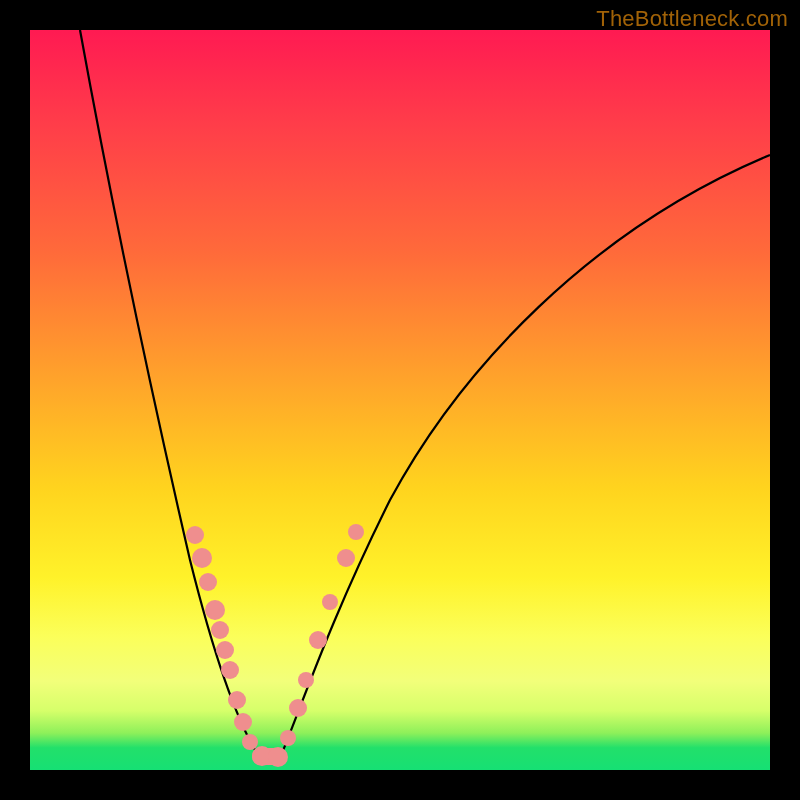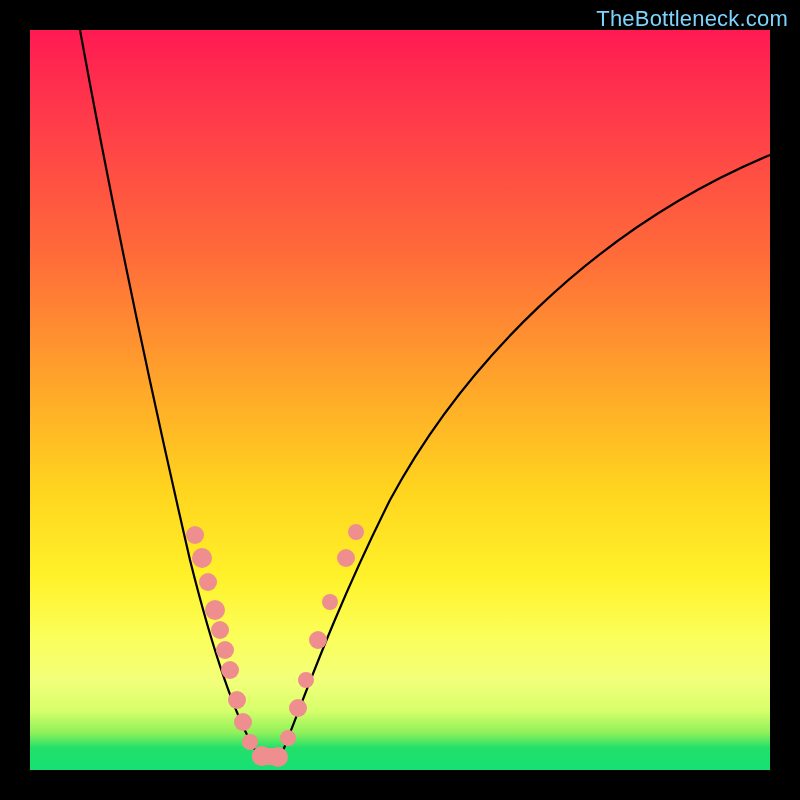--- a/index.html
+++ b/index.html
@@ -36,21 +36,21 @@
       #d6ff6a 92%,
       #8ef05a 95%,
       #22e06a 97%,
       #16e074 100%
     );
   }
   .watermark {
     position: absolute;
     top: 6px;
     right: 12px;
-    color: #7dd3fc;
+    color: #a16207;
     font-size: 22px;
     font-weight: 500;
     letter-spacing: 0.2px;
     user-select: none;
   }
   svg.curves {
     position: absolute;
     inset: 0;
     width: 740px;
     height: 740px;

